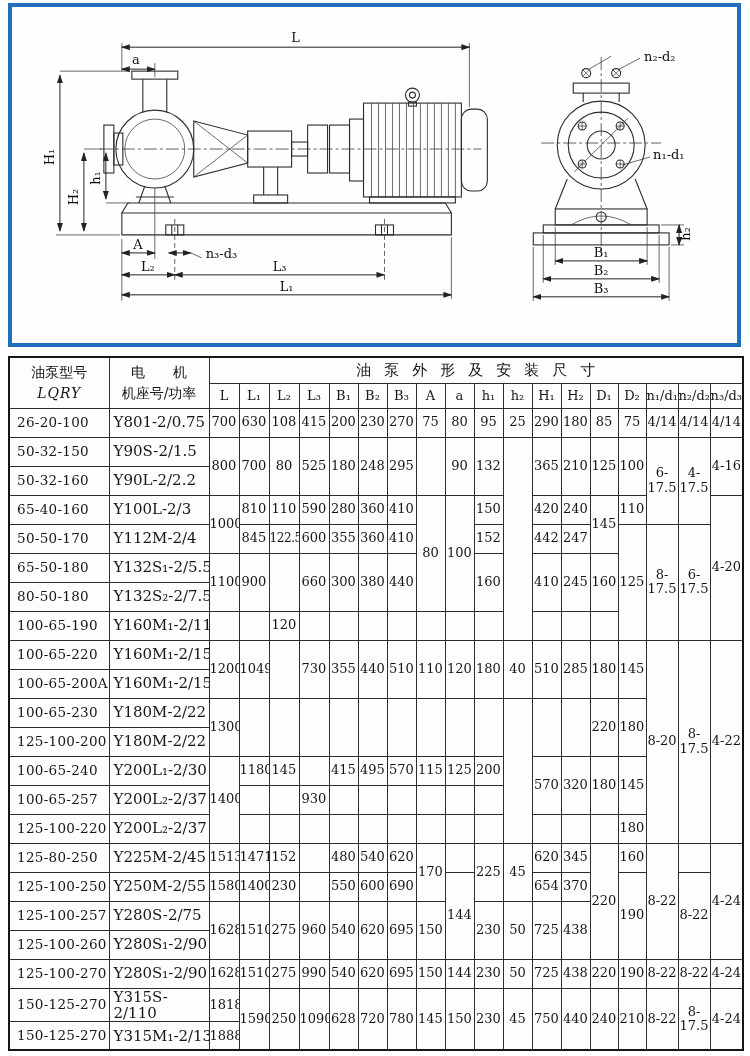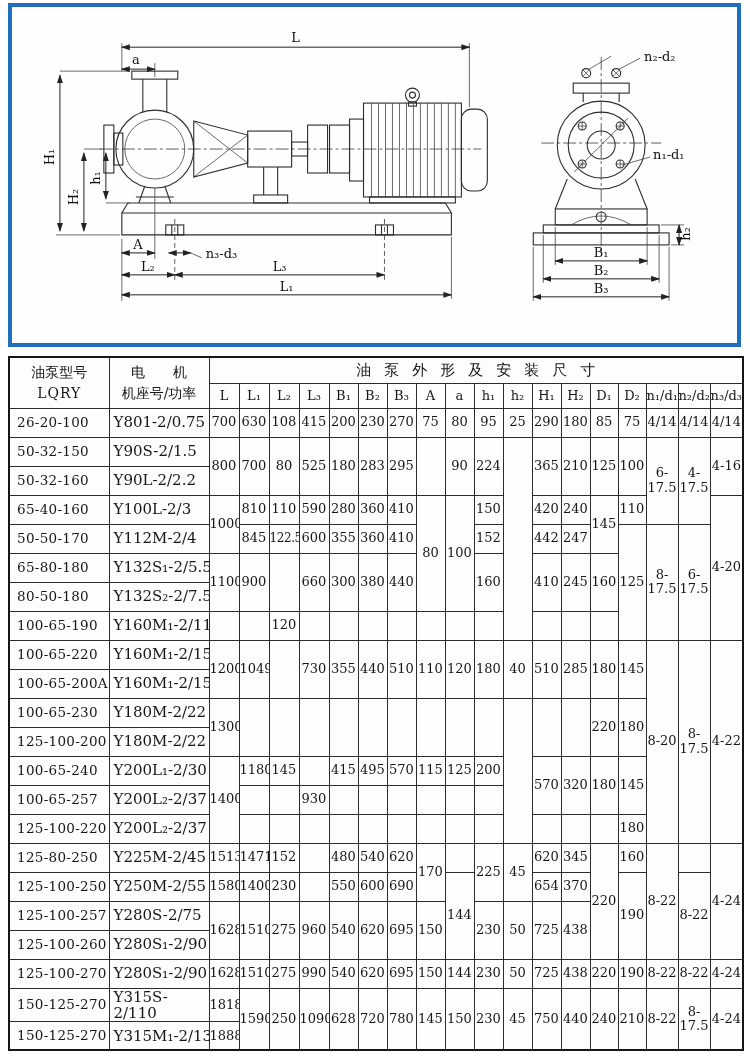--- a/index.html
+++ b/index.html
@@ -17,21 +17,21 @@
   .dim{stroke:#222;fill:none;stroke-width:1;marker-start:url(#ar);marker-end:url(#ar);}
   .dlabel{font:13px "DejaVu Serif",serif;fill:#111;}
 
   .tbl-wrap{position:absolute;left:8px;top:356px;width:734px;}
   table{border-collapse:collapse;table-layout:fixed;width:734px;border:2px solid #161616;background:#fdfdfd;}
   th,td{border:1px solid #2c2c2c;text-align:center;vertical-align:middle;padding:0;overflow:hidden;}
   thead th{font-weight:normal;}
   thead tr.r1{height:26px;padding-left:45px;}
   thead tr.r2 th{height:24px;font-size:13px;}
   .model-hd{font-size:14px;line-height:1.45;}
-  .model-hd .en{letter-spacing:1px;}
+  .model-hd .en{letter-spacing:1px;font-style:italic;}
   .dims-title{font-size:15px;letter-spacing:13px;text-indent:13px;margin-top:48px;}
   tbody tr{height:29px;padding-left:8px;}
   tbody td{font-size:13px;line-height:1.08;}
   td.model{text-align:left;padding-left:7px;font-size:13.5px;letter-spacing:.3px;}
   td.motor{text-align:left;padding-left:4px;font-size:15px;}
   td.val.tight{font-size:12px;letter-spacing:-.4px;}
 </style>
 </head>
 <body>
 
@@ -262,25 +262,25 @@
           <td class="val">4/14</td>
         </tr>
         <tr>
           <td class="model">50-32-150</td>
           <td class="motor">Y90S-2/1.5</td>
           <td class="val" rowspan="2">800</td>
           <td class="val" rowspan="2">700</td>
           <td class="val" rowspan="2">80</td>
           <td class="val" rowspan="2">525</td>
           <td class="val" rowspan="2">180</td>
-          <td class="val" rowspan="2">283</td>
+          <td class="val" rowspan="2">248</td>
           <td class="val" rowspan="2">295</td>
           <td class="val" rowspan="2"></td>
           <td class="val" rowspan="2">90</td>
-          <td class="val" rowspan="2">224</td>
+          <td class="val" rowspan="2">132</td>
           <td class="val" rowspan="7"></td>
           <td class="val" rowspan="2">365</td>
           <td class="val" rowspan="2">210</td>
           <td class="val" rowspan="2">125</td>
           <td class="val" rowspan="2">100</td>
           <td class="val" rowspan="3">6-17.5</td>
           <td class="val" rowspan="3">4-17.5</td>
           <td class="val" rowspan="2">4-16</td>
         </tr>
         <tr>
@@ -316,21 +316,21 @@
           <td class="val">360</td>
           <td class="val">410</td>
           <td class="val">152</td>
           <td class="val">442</td>
           <td class="val">247</td>
           <td class="val" rowspan="4">125</td>
           <td class="val" rowspan="4">8-17.5</td>
           <td class="val" rowspan="4">6-17.5</td>
         </tr>
         <tr>
-          <td class="model">65-80-180</td>
+          <td class="model">65-50-180</td>
           <td class="motor">Y132S₁-2/5.5</td>
           <td class="val" rowspan="2">1100</td>
           <td class="val" rowspan="2">900</td>
           <td class="val" rowspan="2"></td>
           <td class="val" rowspan="2">660</td>
           <td class="val" rowspan="2">300</td>
           <td class="val" rowspan="2">380</td>
           <td class="val" rowspan="2">440</td>
           <td class="val" rowspan="2">160</td>
           <td class="val" rowspan="2">410</td>

